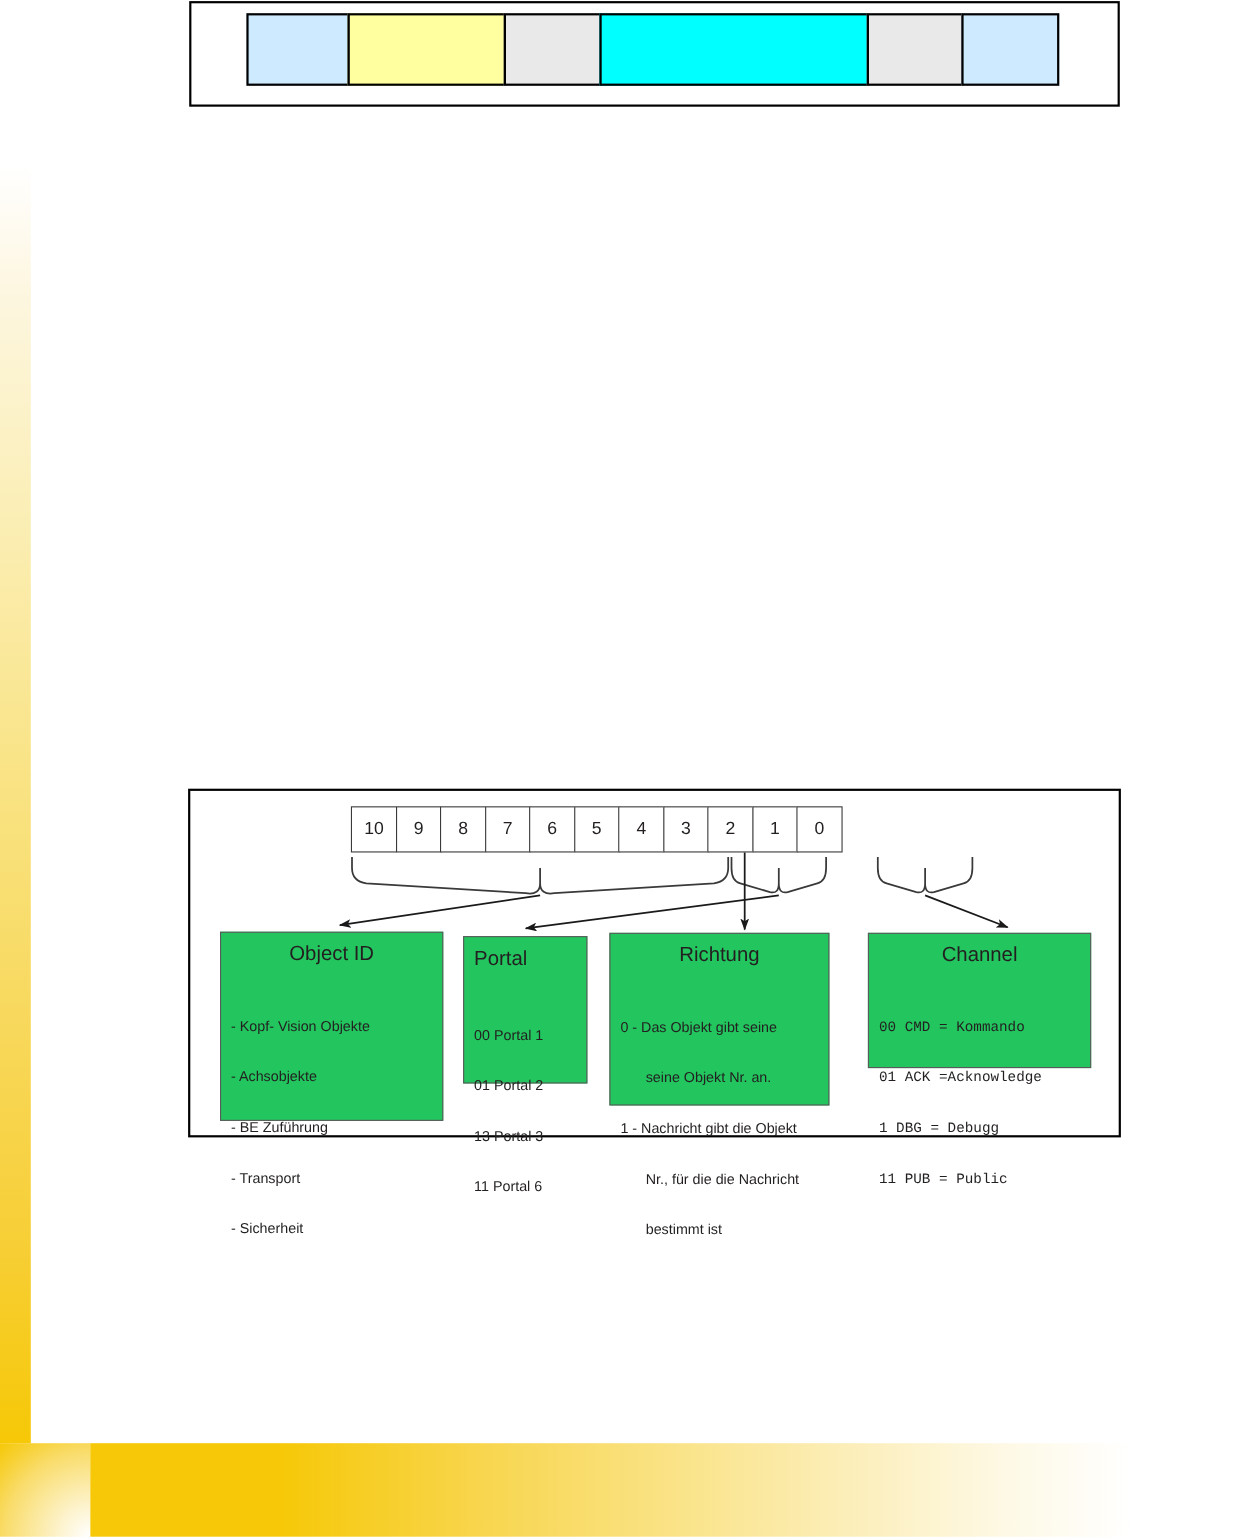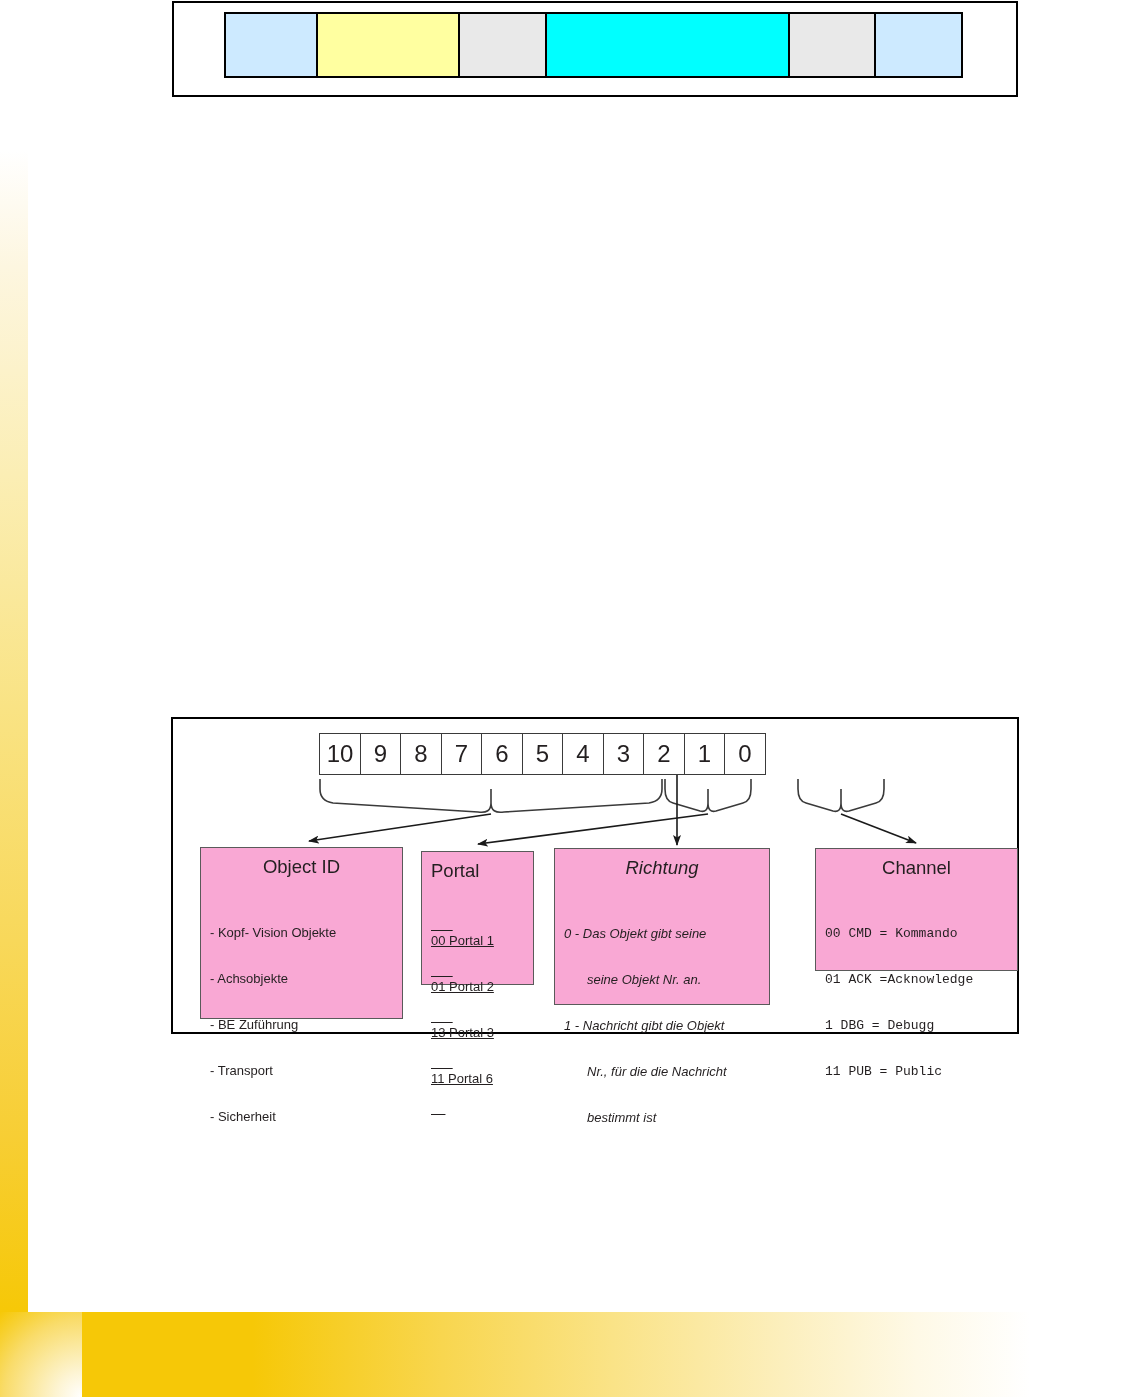--- a/index.html
+++ b/index.html
@@ -91,41 +91,41 @@
   }
   .bit-cell {
     width: 42px;
     height: 42px;
     border: 1.5px solid #3a3a3a;
     box-sizing: border-box;
     margin-left: -1.5px;
     display: flex;
     align-items: center;
     justify-content: center;
-    font-size: 24px;
+    font-size: 16px;
     font-family: "Liberation Sans", sans-serif;
     color: #231f20;
     background: #ffffff;
   }
   .bit-cell:first-child { margin-left: 0; }
 
   #connector-svg {
     position: absolute;
     left: 0;
     top: 0;
     width: 848px;
     height: 317px;
     pointer-events: none;
   }
 
   .desc-box {
     position: absolute;
     border: 1.5px solid #5a5a5a;
     box-sizing: border-box;
-    background: #f9a8d4;
+    background: #22c55e;
   }
   .desc-title {
     font-size: 18.5px;
     text-align: center;
     margin-top: 8px;
     white-space: nowrap;
   }
   .desc-title.left-align {
     text-align: left;
     padding-left: 9px;
@@ -135,24 +135,24 @@
     line-height: 1.18;
     margin-top: 16px;
     padding-left: 9px;
     white-space: pre-wrap;
   }
   .desc-body .ln { display: block; }
   .desc-body .ln.indent { padding-left: 23px; }
 
   #box-objectid { left: 27px;  top: 128px; width: 203px; height: 172px; }
   #box-portal   { left: 248px; top: 132px; width: 113px; height: 134px; }
-  #box-richtung { left: 381px; top: 129px; width: 216px; height: 157px; font-style: italic; }
-  #box-channel  { left: 642px; top: 129px; width: 203px; height: 123px; }
-
-  #box-portal .desc-body { margin-top: 20px; text-decoration: underline; }
+  #box-richtung { left: 381px; top: 129px; width: 200px; height: 157px; }
+  #box-channel  { left: 616px; top: 129px; width: 203px; height: 123px; }
+
+  #box-portal .desc-body { margin-top: 20px; }
   #box-channel .desc-body { margin-top: 16px; font-family: Liberation Mono, monospace; }
 </style>
 </head>
 <body>
 
 <div id="deco-left-strip"></div>
 <div id="deco-bottom-band"></div>
 <div id="deco-corner"></div>
 
 <div id="figure-top">

